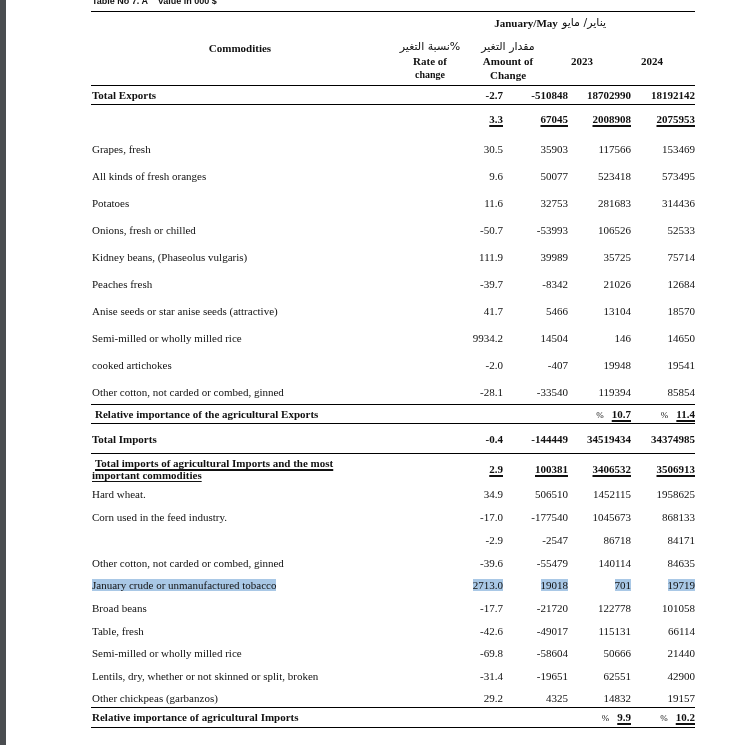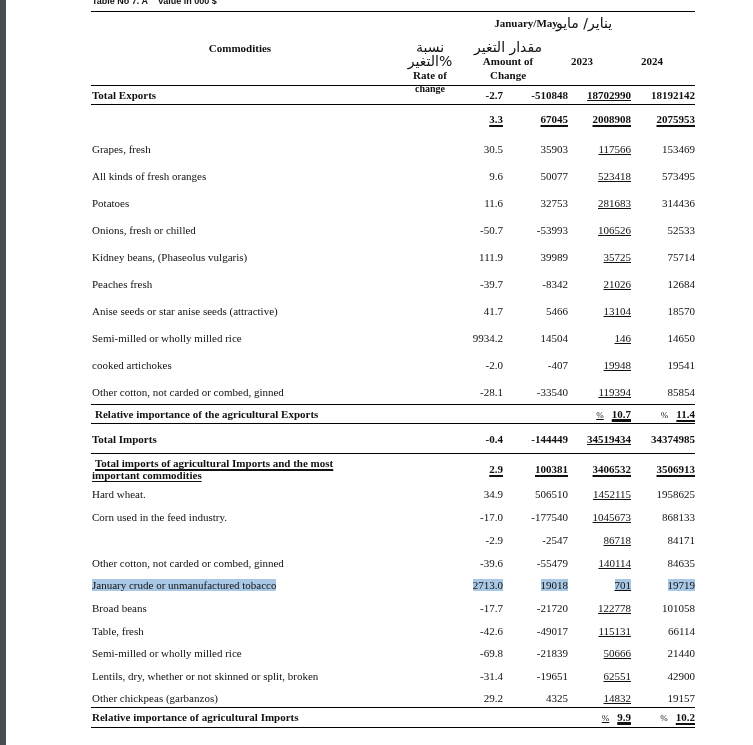--- a/index.html
+++ b/index.html
@@ -7,27 +7,27 @@
       width: 753px; height: 745px; overflow: hidden; background: #ffffff;
       position: relative; font-family: "Liberation Serif", serif; color: #111;
     }
     .left-strip { position: absolute; left: 0; top: 0; width: 6px; height: 745px; background: #4a4d50; }
     .caption {
       position: absolute; left: 92px; top: -4px; font-family: "Liberation Sans", sans-serif;
       font-weight: bold; font-size: 9px; color: #111; white-space: pre;
     }
     .hline { position: absolute; left: 91px; width: 604px; height: 0; border-top: 1.2px solid #000; }
     .hdr { position: absolute; font-weight: bold; font-size: 11px; text-align: center; line-height: 14px; }
-    .ar { font-family: "DejaVu Sans", sans-serif; font-weight: normal; font-size: 14px; }
+    .ar { font-family: "DejaVu Sans", sans-serif; font-weight: normal; font-size: 11px; }
     .row { position: absolute; left: 92px; width: 603px; height: 16px; font-size: 11px; }
     .row .label { position: absolute; left: 0; top: 0; white-space: nowrap; line-height: 12px; }
     .row .c { position: absolute; top: 0; text-align: right; white-space: nowrap; line-height: 12px; }
     .c1 { right: 192px; }
     .c2 { right: 127px; }
-    .c3 { right: 64px; text-decoration: underline; }
+    .c3 { right: 64px; }
     .c4 { right: 0px; }
     .bold { font-weight: bold; }
     .ul { text-decoration: underline; text-decoration-thickness: 2px; text-underline-offset: 2px; }
     .hl { background: #a9c8e6; }
     .pct { font-size: 9px; font-weight: normal; margin-right: 8px; }
     .two-line .label { line-height: 12px; }
   </style>
 </head>
 <body>
 
@@ -217,21 +217,21 @@
     <div class="row" style="top: 625px;">
       <span class="label">Table, fresh</span>
       <span class="c c1">-42.6</span>
       <span class="c c2">-49017</span>
       <span class="c c3">115131</span>
       <span class="c c4">66114</span>
     </div>
     <div class="row" style="top: 647px;">
       <span class="label">Semi-milled or wholly milled rice</span>
       <span class="c c1">-69.8</span>
-      <span class="c c2">-21839</span>
+      <span class="c c2">-58604</span>
       <span class="c c3">50666</span>
       <span class="c c4">21440</span>
     </div>
     <div class="row" style="top: 670px;">
       <span class="label">Lentils, dry, whether or not skinned or split, broken</span>
       <span class="c c1">-31.4</span>
       <span class="c c2">-19651</span>
       <span class="c c3">62551</span>
       <span class="c c4">42900</span>
     </div>

